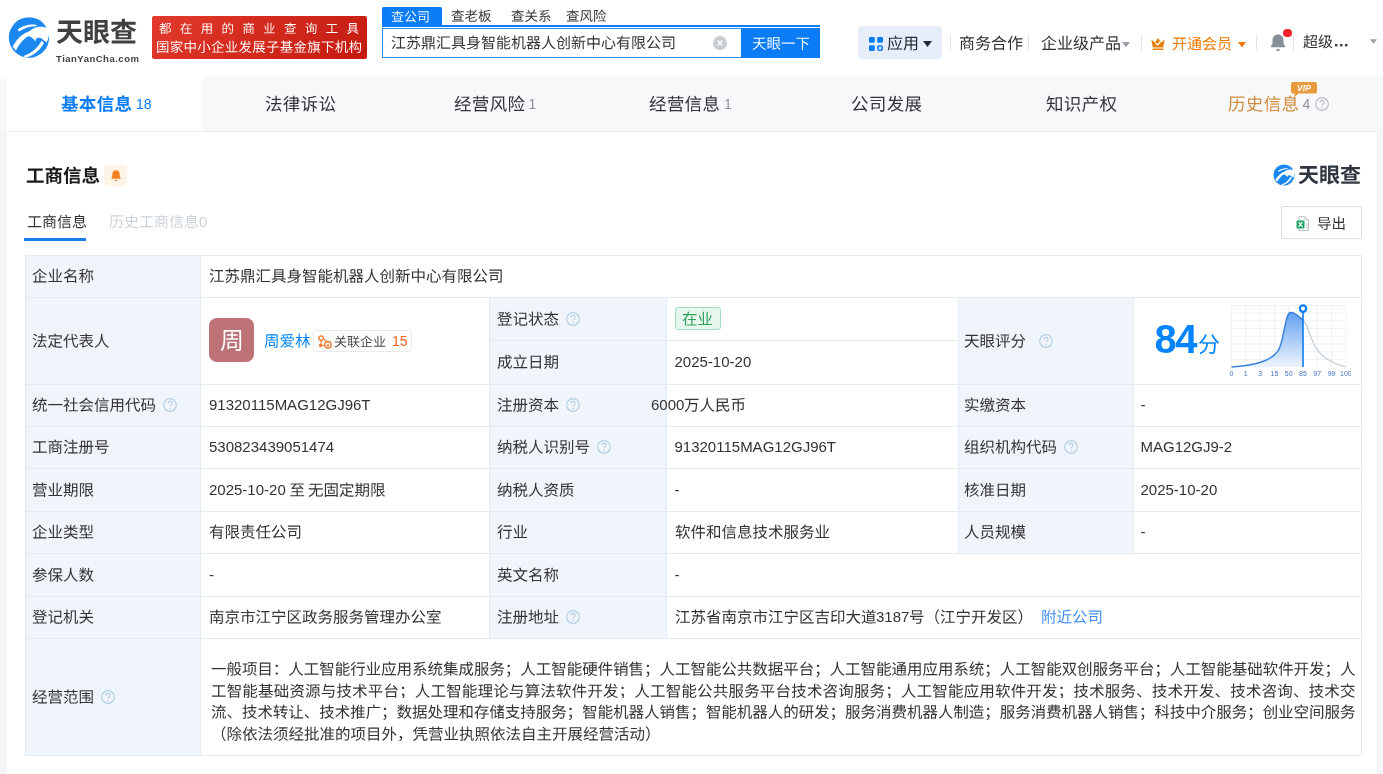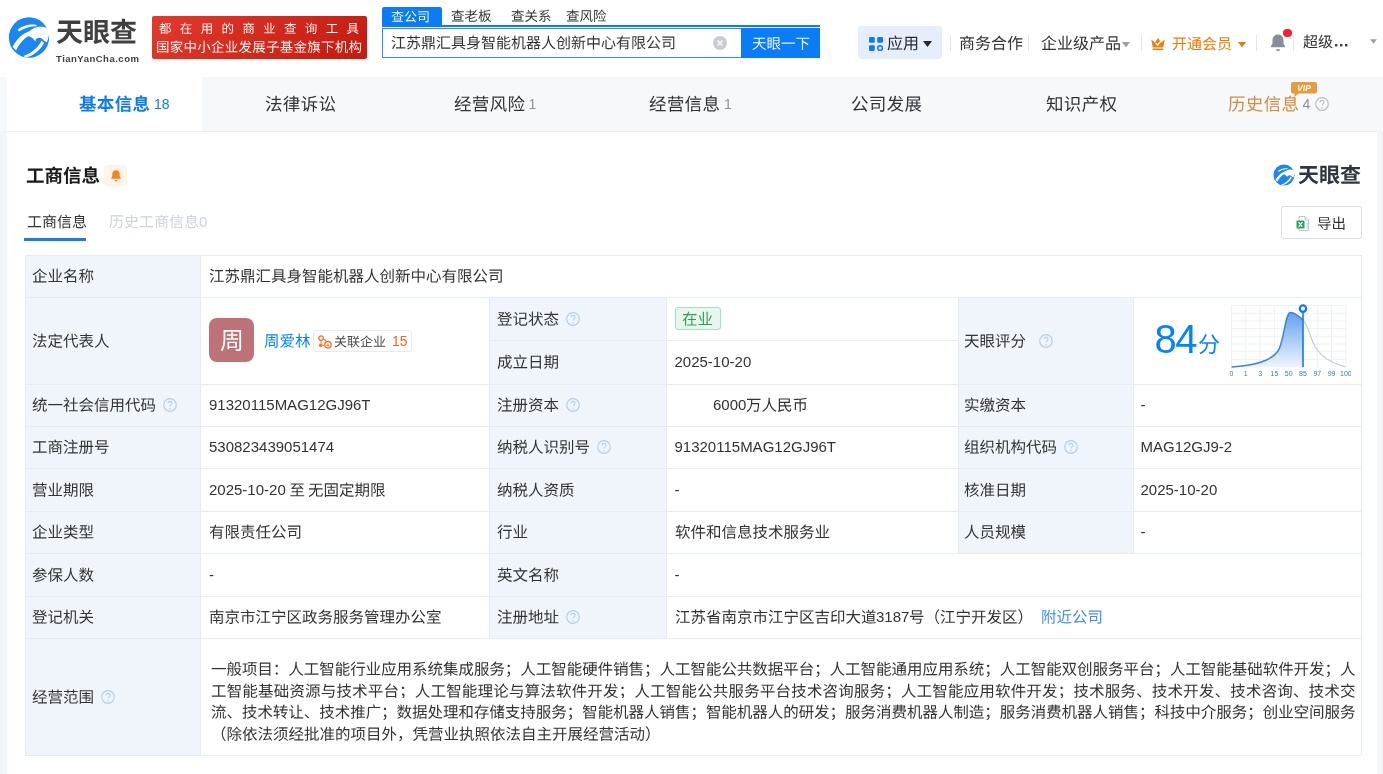--- a/index.html
+++ b/index.html
@@ -453,21 +453,21 @@
       </svg>
     </div>
     <svg class="ab" style="left:1334.5px;top:44.2px" width="13" height="3" viewBox="0 0 13 3">
       <rect width="2.4" height="2.4" fill="#3c3c3c"></rect>
       <rect x="5" width="2.4" height="2.4" fill="#3c3c3c"></rect>
       <rect x="10" width="2.4" height="2.4" fill="#3c3c3c"></rect>
     </svg>
     <svg class="ab" style="left:1369.5px;top:38.8px" width="7" height="5" viewBox="0 0 9 6">
       <path d="M0 0h9L4.5 6Z" fill="#9aa0a6"></path>
     </svg>
-    <div class="ab fx" style="left:79px;top:77px;height:53.5px;">
+    <div class="ab fx" style="left:61px;top:77px;height:53.5px;">
       <svg style="width:71.0px;height:17.5px;flex:none" viewBox="0 0 4057 1000">
         <g fill="#0a7cf8" transform="translate(0,880)">
           <use href="#g64"></use>
           <use href="#g65" x="1019"></use>
           <use href="#g66" x="2038"></use>
           <use href="#g67" x="3057"></use>
         </g>
       </svg>
       <span style="font-size:14px;color:#0a7cf8;">&nbsp;18</span>
     </div>
@@ -765,21 +765,21 @@
           <use href="#g103" x="3000"></use>
         </g>
       </svg>
     </div>
     <svg class="ab" style="left:1038.9px;top:333.75px" width="14" height="14" viewBox="0 0 20 20">
       <circle cx="10" cy="10" r="9" fill="none" stroke="#b6cfe3" stroke-width="1.7"></circle>
       <path d="M7.2 7.6c0-1.7 1.2-2.8 2.9-2.8 1.6 0 2.8 1 2.8 2.6 0 1.1-.6 1.8-1.4 2.4-.8.6-1 1-1 1.8v.5" fill="none" stroke="#b6cfe3" stroke-width="1.6"></path>
       <circle cx="10" cy="15.3" r="1.1" fill="#b6cfe3"></circle>
     </svg>
     <div class="ab" style="left:1154.5px;top:319.2px;">
-      <span style="font-size:40px;color:#0084ff;font-weight:normal;letter-spacing:-1.5px;line-height:40px;display:block">84</span>
+      <span style="font-size:40px;color:#0084ff;font-weight:bold;letter-spacing:-1.5px;line-height:40px;display:block">84</span>
     </div>
     <div class="ab" style="left:1198px;top:333px;">
       <svg style="width:22.0px;height:22px;flex:none" viewBox="0 0 1000 1000">
         <g fill="#0084ff" transform="translate(0,880)">
           <use href="#g103"></use>
         </g>
       </svg>
     </div>
     <svg class="ab" style="left:1225px;top:299px" width="126" height="80" viewBox="0 0 126 80">
 <defs>
@@ -839,21 +839,21 @@
           <use href="#g109" x="2000"></use>
           <use href="#g110" x="3000"></use>
         </g>
       </svg>
     </div>
     <svg class="ab" style="left:566.2px;top:398px" width="14" height="14" viewBox="0 0 20 20">
       <circle cx="10" cy="10" r="9" fill="none" stroke="#b6cfe3" stroke-width="1.7"></circle>
       <path d="M7.2 7.6c0-1.7 1.2-2.8 2.9-2.8 1.6 0 2.8 1 2.8 2.6 0 1.1-.6 1.8-1.4 2.4-.8.6-1 1-1 1.8v.5" fill="none" stroke="#b6cfe3" stroke-width="1.6"></path>
       <circle cx="10" cy="15.3" r="1.1" fill="#b6cfe3"></circle>
     </svg>
-    <div class="ab fx" style="left:713px;top:393.5px;height:22px;">
+    <div class="ab fx" style="left:651px;top:393.5px;height:22px;">
       <span style="font-size:15px;color:#333;">6000</span>
       <svg style="width:62.0px;height:15.5px;flex:none" viewBox="0 0 4000 1000">
         <g fill="#333" transform="translate(0,880)">
           <use href="#g111"></use>
           <use href="#g43" x="1000"></use>
           <use href="#g112" x="2000"></use>
           <use href="#g113" x="3000"></use>
         </g>
       </svg>
     </div>

